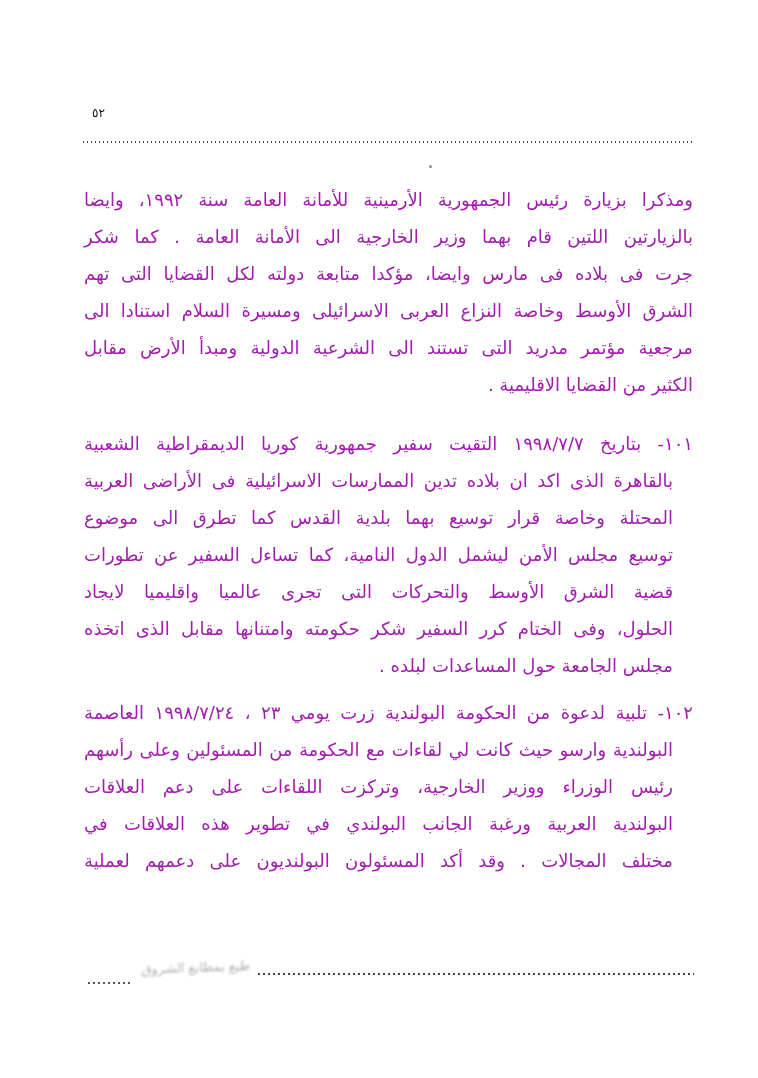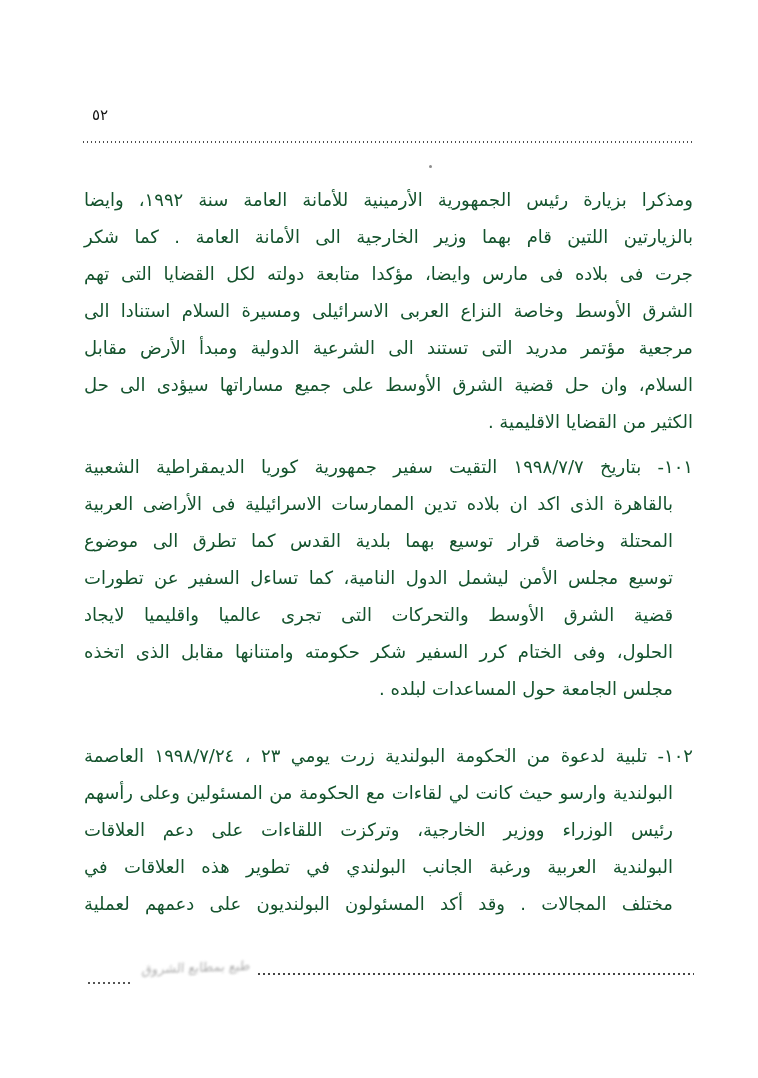--- a/index.html
+++ b/index.html
@@ -9,47 +9,47 @@
     background:#ffffff;
     overflow:hidden;
     font-family:"DejaVu Sans", sans-serif;
     color:#1e1e1e;
     margin:0 auto;
   }
   
   .page-number{
     position:absolute;
     left:92px;top:106px;
-    font-size:15px;
+    font-size:12px;
     letter-spacing:3px;
     color:#111;
     direction:ltr;
   }
   .rule{
     position:absolute;
     height:2px;
     background:repeating-linear-gradient(to right,#4b4b4b 0 1.3px,transparent 1.3px 4px);
   }
   .rule-top{left:83px;top:141px;width:610px;}
   
   .content{
     position:absolute;
     left:84px;top:181px;
     width:609px;
     direction:rtl;
     font-size:18px;
     line-height:37px;
-    color:#14532d;
+    color:#a21caf;
   }
   .line{min-height:37px;}
   .jl{text-align:justify;text-align-last:justify;}
   .el{text-align:center;text-align-last:right;}
   .cont{padding-right:20px;}
-  .para-101{margin-top:8px;}
-  .para-102{margin-top:30px;}
+  .para-101{margin-top:22px;}
+  .para-102{margin-top:10px;}
   
   .rule-foot-short{left:88px;top:982px;width:42px;background:repeating-linear-gradient(to right,#555 0 1.6px,transparent 1.6px 5px);}
   .rule-foot-long{left:258px;top:973px;width:436px;background:repeating-linear-gradient(to right,#444 0 1.6px,transparent 1.6px 5px);}
   .imprint{
     position:absolute;
     left:130px;top:960px;
     width:132px;
     font-size:13px;
     color:#9b9b9b;
     opacity:.8;
@@ -82,21 +82,20 @@
   <div class="speck speck-b"></div>
 
   <div class="content">
 
     <div class="para-intro">
       <div class="line jl">ومذكرا بزيارة رئيس الجمهورية الأرمينية للأمانة العامة سنة ١٩٩٢، وايضا</div>
       <div class="line jl">بالزيارتين اللتين قام بهما وزير الخارجية الى الأمانة العامة . كما شكر</div>
       <div class="line jl">جرت فى بلاده فى مارس وايضا، مؤكدا متابعة دولته لكل القضايا التى تهم</div>
       <div class="line jl">الشرق الأوسط وخاصة النزاع العربى الاسرائيلى ومسيرة السلام استنادا الى</div>
       <div class="line jl">مرجعية مؤتمر مدريد التى تستند الى الشرعية الدولية ومبدأ الأرض مقابل</div>
-      <div class="line jl">السلام، وان حل قضية الشرق الأوسط على جميع مساراتها سيؤدى الى حل</div>
       <div class="line el">الكثير من القضايا الاقليمية .</div>
     </div>
 
     <div class="para-101">
       <div class="line jl">١٠١- بتاريخ ١٩٩٨/٧/٧ التقيت سفير جمهورية كوريا الديمقراطية الشعبية</div>
       <div class="line jl cont">بالقاهرة الذى اكد ان بلاده تدين الممارسات الاسرائيلية فى الأراضى العربية</div>
       <div class="line jl cont">المحتلة وخاصة قرار توسيع بهما بلدية القدس كما تطرق الى موضوع</div>
       <div class="line jl cont">توسيع مجلس الأمن ليشمل الدول النامية، كما تساءل السفير عن تطورات</div>
       <div class="line jl cont">قضية الشرق الأوسط والتحركات التى تجرى عالميا واقليميا لايجاد</div>
       <div class="line jl cont">الحلول، وفى الختام كرر السفير شكر حكومته وامتنانها مقابل الذى اتخذه</div>

